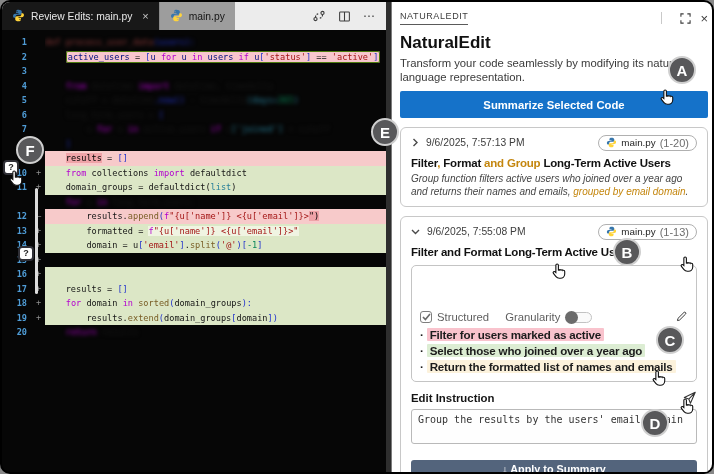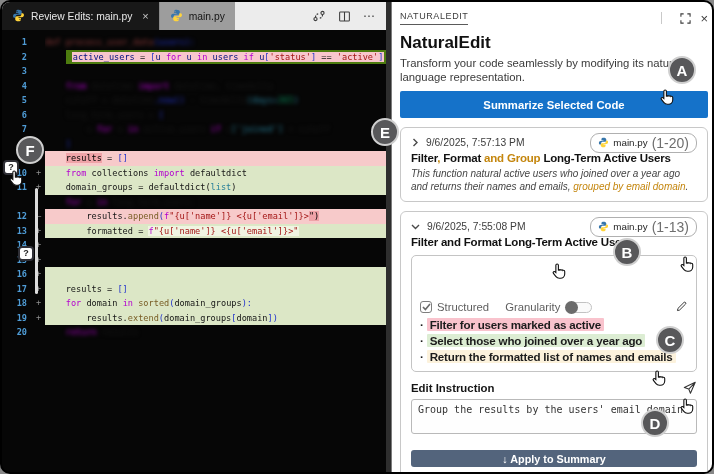--- a/index.html
+++ b/index.html
@@ -22,21 +22,21 @@
 
   .code { position:absolute; left:0; top:28px; right:0; bottom:0; padding-top:5px;
           font-family:"DejaVu Sans Mono","Liberation Mono",monospace; font-size:8.6px; }
   .row { display:flex; height:14.5px; line-height:14.5px; }
   .num { width:30px; text-align:right; padding-right:5px; color:#4f9cd6; font-weight:bold; flex:none; }
   .mark { width:13px; color:#8f8f8f; flex:none; text-align:center; }
   .ct { flex:1; white-space:pre; overflow:hidden; }
   .ct.del { background:#f7caca; }
   .ct.add { background:#dce7c6; }
   .blur2 { filter:blur(2px); }
-  .hl2 { background:#f8c6cd; border:6px solid #4d7c0f; border-radius:2px; padding:0 1px; }
+  .hl2 { background:#f8c6cd; border:1px solid #4d7c0f; border-radius:2px; padding:0 1px; }
   
   .p { color:#161616; } .k { color:#b400cf; } .s { color:#a31515; } .fn { color:#795e26; }
   .v { color:#001080; } .b { color:#2233cc; } .t { color:#267f99; } .n { color:#098658; }
   .dn { color:#8f3a3a; }
   .cd { background:#efa3a8; }
   .ca { background:#f0f4e2; }
 
   .vbar { position:absolute; left:33px; top:186px; width:3px; height:106px; background:#dcdcdc; border-radius:2px; }
   .qbubble { position:absolute; width:16px; height:15px; background:#fff; border:2px solid #2f2f36;
              border-radius:4px; font-size:9px; font-weight:bold; color:#222; text-align:center;
@@ -57,22 +57,22 @@
   .btn-primary { margin-top:7px; height:27px; width:100%; background:#1572c9; color:#fff;
                  font-size:11.3px; font-weight:bold; display:flex; align-items:center; justify-content:center;
                  border-radius:2px; }
   .card { margin-top:9px; border:1px solid #c8c8c8; border-radius:6px; padding:6px 10px 8px 10px; background:#fff; }
   .chead { display:flex; align-items:center; height:17px; }
   .chev { display:flex; align-items:center; margin-right:7px; }
   .ts { font-size:10.3px; color:#3d3d3d; }
   .badge { margin-left:auto; display:flex; align-items:center; gap:4px; border:1px solid #b0b0b0;
            border-radius:9px; padding:1px 7px; background:#fff; }
   .badge .bfile { font-size:9.8px; color:#1e1e1e; }
-  .badge .brange { font-size:14px; color:#6e6e6e; }
-  .ctitle { font-size:11.5px; font-weight:bold; letter-spacing:-.2px; line-height:14px; color:#111; }
+  .badge .brange { font-size:11px; color:#6e6e6e; }
+  .ctitle { margin-top:5px; font-size:11.5px; font-weight:bold; letter-spacing:-.2px; line-height:14px; color:#111; }
   .ctitle .o, .cdesc .o { color:#c4860e; }
   .cdesc { margin-top:3px; font-size:10px; font-style:italic; color:#454545; line-height:12.5px; }
   .sbox { margin-top:6px; border:1px solid #c4c4c4; border-radius:5px; padding:5px 8px 7px 8px; }
   .controls { display:flex; align-items:flex-end; height:16px;margin-top:36px; }
   .cb { width:12px; height:12px; border:1.4px solid #7e7e7e; border-radius:3px; display:flex;
         align-items:center; justify-content:center; margin-right:5px; flex:none; }
   .lab { font-size:11.3px; color:#5f5f5f; }
   .gran { margin-left:16px; }
   .toggle { margin-left:6px; width:26px; height:11px; border:1px solid #c2c2c2; border-radius:6px;
             background:#fafafa; position:relative; }
@@ -210,20 +210,21 @@
           <span class="ct del"><span><span class="p">        results.</span><span class="fn">append</span><span class="b">(</span><span class="k">f</span><span class="s">"{u['name']} &lt;{u['email']}&gt;</span><span class="cd">")</span></span></span>
         </div>
         <div class="row">
           <span class="num">13</span>
           <span class="mark">+</span>
           <span class="ct add"><span><span class="p">        formatted = </span><span class="ca k">f</span><span class="ca s">"{u['name']} &lt;{u['email']}&gt;"</span></span></span>
         </div>
         <div class="row">
           <span class="num">14</span>
           <span class="mark">+</span>
+          <span class="ct add"><span><span class="p">        domain = u</span><span class="b">[</span><span class="s">'email'</span><span class="b">]</span><span class="p">.</span><span class="fn">split</span><span class="b">(</span><span class="s">'@'</span><span class="b">)[</span><span class="n">-1</span><span class="b">]</span></span></span>
         </div>
         <div class="row">
           <span class="num">15</span>
           <span class="mark">+</span>
         </div>
         <div class="row">
           <span class="num">16</span>
           <span class="mark">+</span>
           <span class="ct add"><span></span></span>
         </div>
@@ -284,21 +285,21 @@
         <span class="badge">
           <svg width="11" height="11" viewBox="0 0 16 16">
               <path fill="#3776ab" d="M8 1C6 1 5 1.8 5 3.2V5h3v.8H3.8C2.2 5.8 1.3 7 1.3 8.6c0 1.2.5 2.3 1.8 2.3h1.4V9.3C4.5 8 5.6 7 6.9 7h3.3c1 0 1.8-.9 1.8-2V3.2C12 1.9 10.5 1 8 1z"></path>
               <path fill="#ffd43b" d="M8 15c2 0 3-.8 3-2.2V11H8v-.8h4.2c1.6 0 2.5-1.2 2.5-2.8 0-1.2-.5-2.3-1.8-2.3h-1.4v1.6c0 1.3-1.1 2.3-2.4 2.3H5.8c-1 0-1.8.9-1.8 2v1.8C4 14.1 5.5 15 8 15z"></path>
             </svg>
           <span class="bfile">main.py</span>
           <span class="brange">(1-20)</span>
         </span>
       </div>
       <div class="ctitle" id="c1title"><span>Filter</span><span class="o">,</span><span> Format </span><span class="o">and Group</span><span> Long-Term Active Users</span></div>
-      <div class="cdesc" id="c1desc"><span>This function natural active users who joined over a year ago and returns their names and emails, </span><span class="o">grouped by email domain</span><span>.</span></div>
+      <div class="cdesc" id="c1desc"><span>Group function filters active users who joined over a year ago and returns their names and emails, </span><span class="o">grouped by email domain</span><span>.</span></div>
     </div>
 
     <div class="card">
       <div class="chead">
         <span class="chev">
           <svg width="9" height="8" viewBox="0 0 9 8" fill="none" stroke="#4a4a4a" stroke-width="1.4">
               <path d="M1 2l3.5 3.5L8 2"></path>
             </svg>
         </span>
         <span class="ts">9/6/2025, 7:55:08 PM</span>

